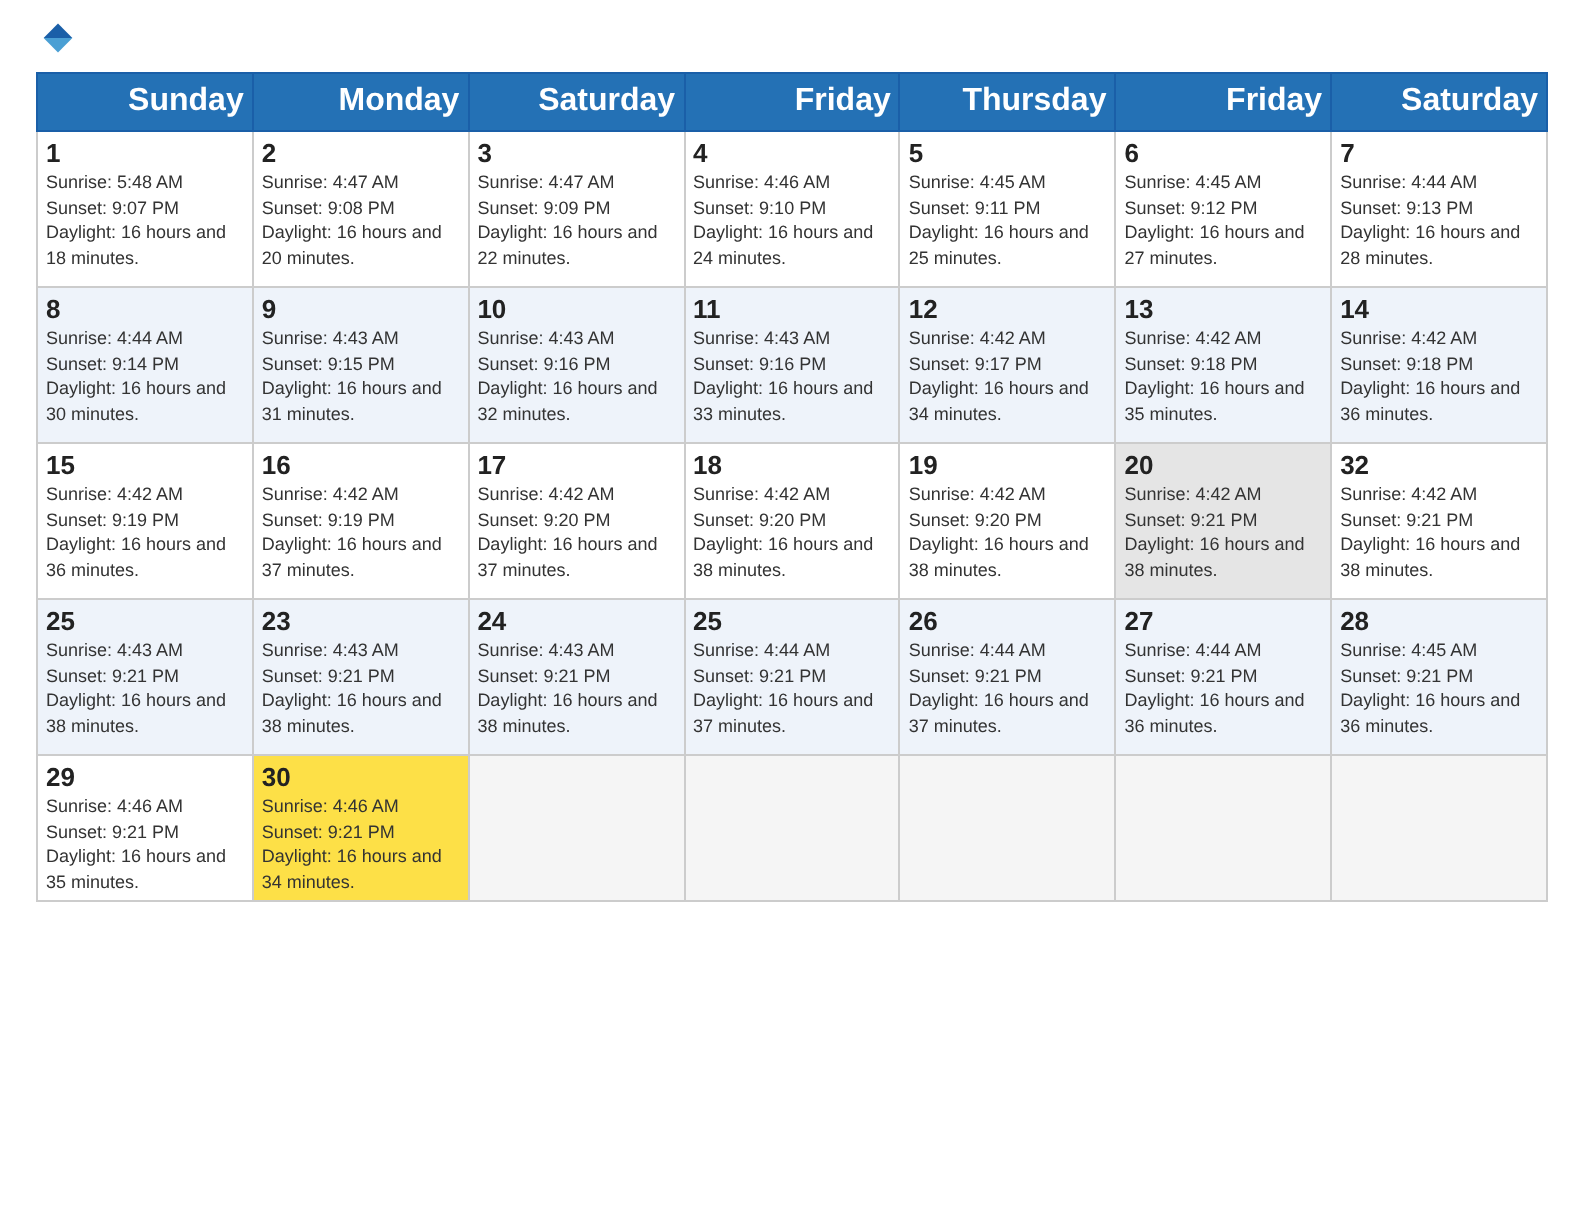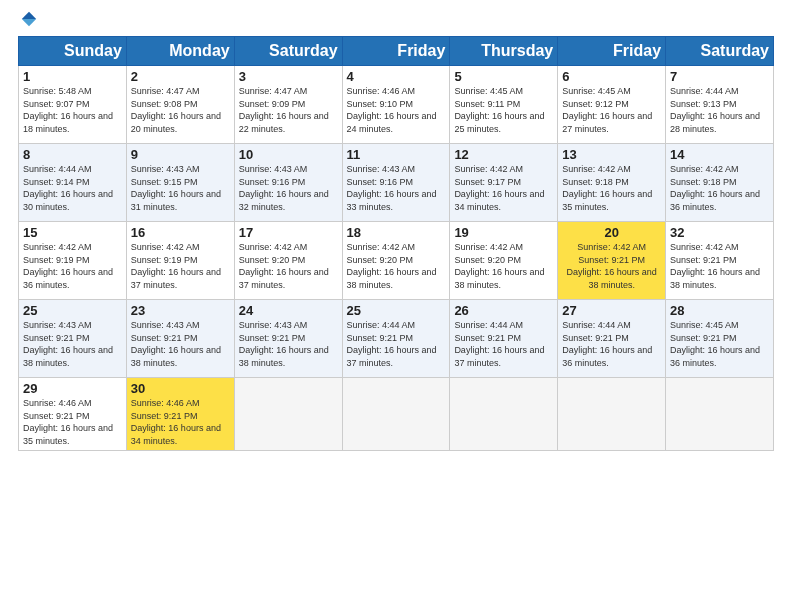--- a/index.html
+++ b/index.html
@@ -213,21 +213,21 @@
           <span class="day-info">Sunrise: 4:42 AM<br>Sunset: 9:20 PM<br>Daylight: 16 hours and 37 minutes.</span>
         </td>
           <td style="background: rgb(255, 255, 255);">
           <span class="day-number">18</span>
           <span class="day-info">Sunrise: 4:42 AM<br>Sunset: 9:20 PM<br>Daylight: 16 hours and 38 minutes.</span>
         </td>
           <td style="background: rgb(255, 255, 255);">
           <span class="day-number">19</span>
           <span class="day-info">Sunrise: 4:42 AM<br>Sunset: 9:20 PM<br>Daylight: 16 hours and 38 minutes.</span>
         </td>
-          <td style="background: #fde047; text-align: center;">
+          <td style="background: #e5e5e5;">
           <span class="day-number">20</span>
           <span class="day-info">Sunrise: 4:42 AM<br>Sunset: 9:21 PM<br>Daylight: 16 hours and 38 minutes.</span>
         </td>
           <td style="background: rgb(255, 255, 255);">
           <span class="day-number">32</span>
           <span class="day-info">Sunrise: 4:42 AM<br>Sunset: 9:21 PM<br>Daylight: 16 hours and 38 minutes.</span>
         </td>
         </tr>
         <tr>
           <td style="background: rgb(238, 243, 250);">

